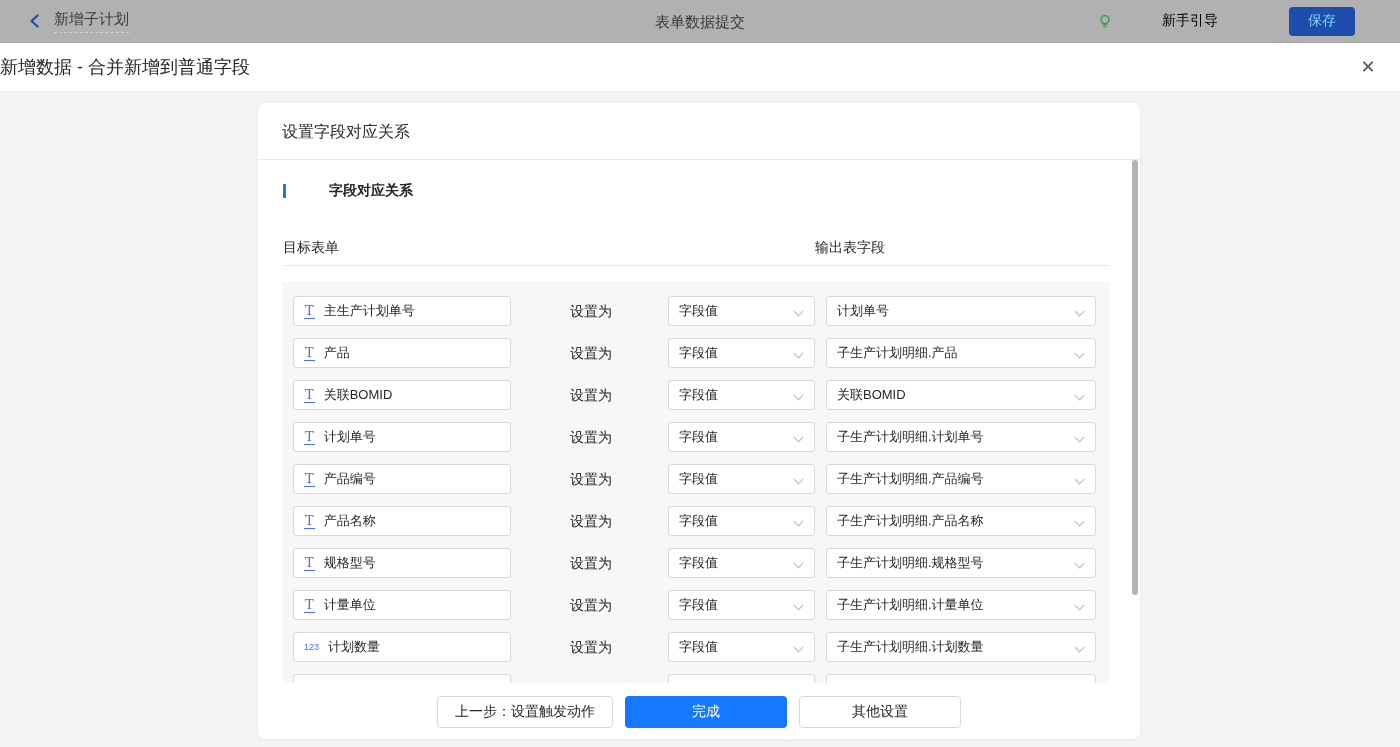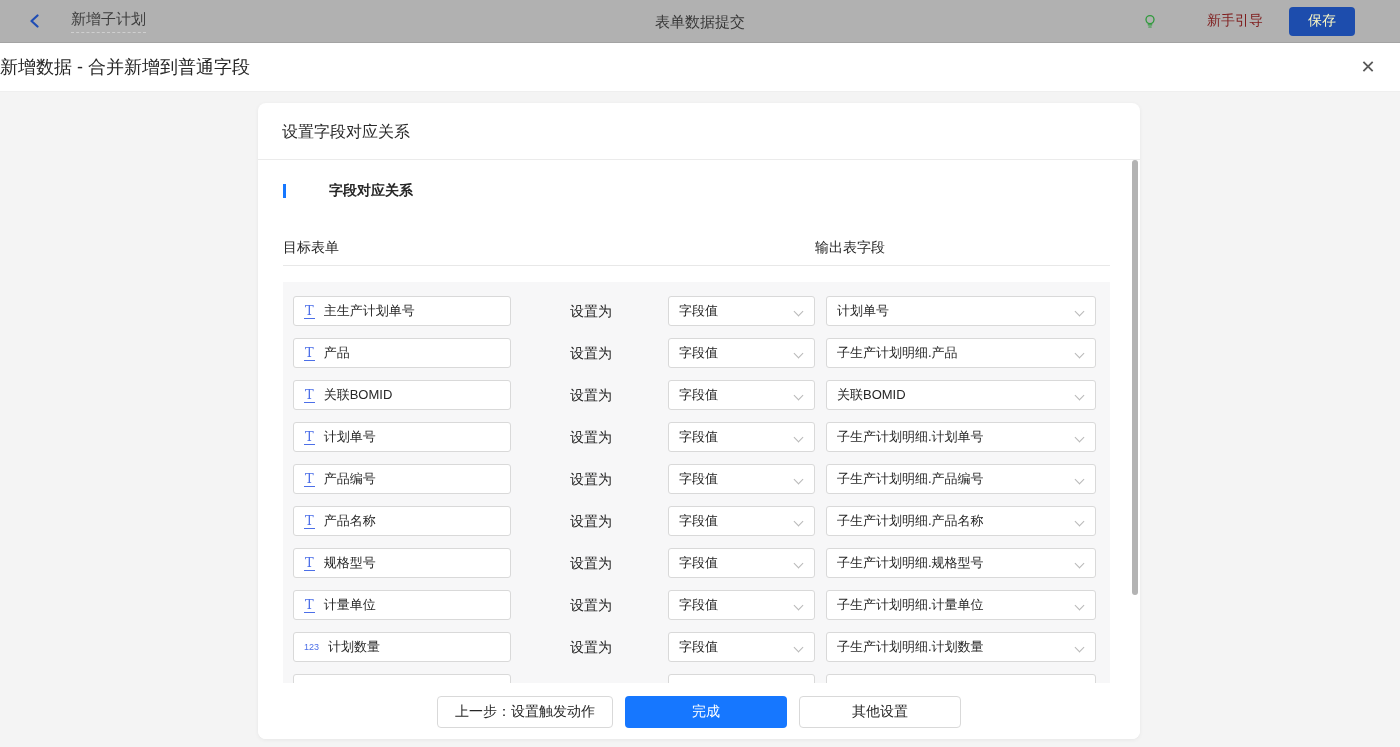--- a/index.html
+++ b/index.html
@@ -9,38 +9,39 @@
     position: relative;
     background:#f4f4f4;
     color:#262626;
   }
   
   .topbar {
     position:absolute; top:0; left:0; width:1400px; height:43px;
     background:#b1b1b1; border-bottom:1px solid #a3a3a3;
     display:flex; align-items:center; padding:0 45px 0 28px;
   }
-  .back-group { display:flex; align-items:center; cursor:pointer;gap:17px; }
+  .back-group { display:flex; align-items:center; cursor:pointer; }
   .back-chevron { width:14px; height:14px; margin-right:12px; display:block; }
   .back-label {
     font-size:15px; color:#3c3c3c; padding-bottom:3px;
     border-bottom:1px dashed #cfcfcf;
   }
   .topbar-title {
     position:absolute; left:50%; top:0; transform:translateX(-50%);
     line-height:43px; font-size:15px; color:#383838;
   }
   .topbar-right { margin-left:auto; display:flex; align-items:center; }
   .guide-btn { display:flex; align-items:center; cursor:pointer; margin-right:26px; }
   .guide-btn svg { margin-right:6px; display:block; }
-  .guide-label { font-size:14px; color:#7f1d1d;margin-left:44px; }
+  .guide-label { font-size:14px; color:#000000;margin-left:44px; }
   .save-btn {
-    width:66px; height:29px; background:#1d4dad; color:#fef9c3;
+    width:66px; height:29px; background:#1d4dad; color:#7dd3fc;
     border:none; border-radius:4px; font-size:14px; cursor:pointer;
     font-family:inherit;
+    margin-left:45px;
   }
   
   .modal-header {
     position:absolute; top:43px; left:0; width:1400px; height:49px;
     background:#ffffff; border-bottom:1px solid #efefef;
   }
   .modal-title {
     text-align:left; line-height:49px; font-size:18px; color:#262626;
   }
   .close-btn {

